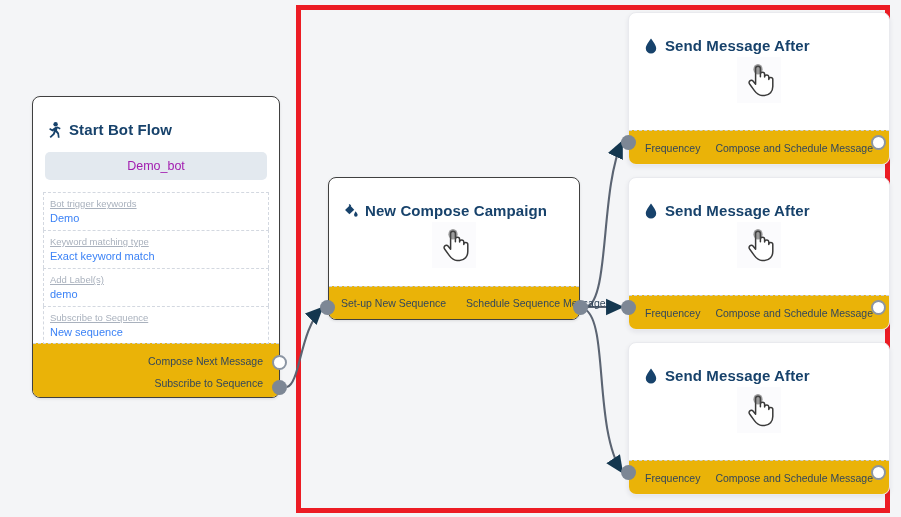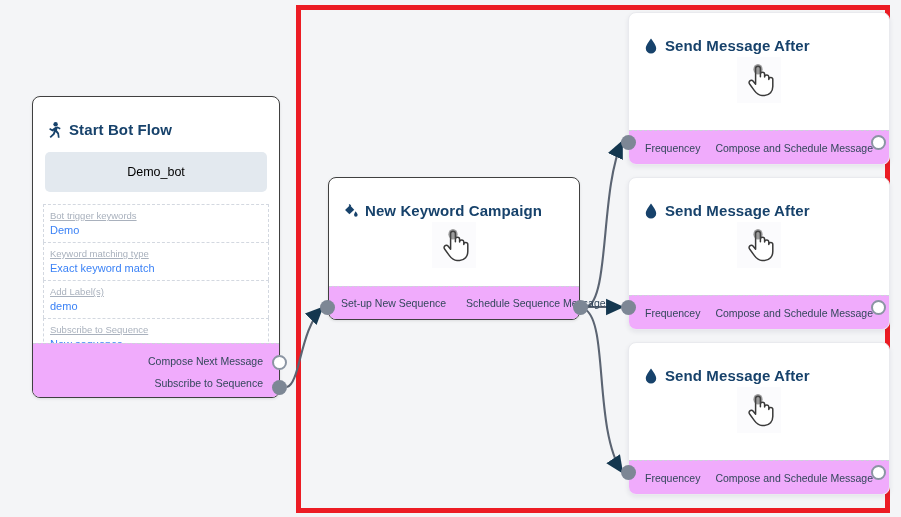--- a/index.html
+++ b/index.html
@@ -74,24 +74,24 @@
   }
   
   #node-start {
     left: 32px;
     top: 96px;
     width: 248px;
     height: 302px;
   }
   .bot-pill {
     margin: 14px 12px 0 12px;
-    height: 40px;
+    height: 28px;
     border-radius: 5px;
     background: #e3e9ef;
-    color: #000000;
+    color: #a21caf;
     font-size: 12.5px;
     display: flex;
     align-items: center;
     justify-content: center;
   }
   .fields {
     margin: 12px 10px 0 10px;
   }
   .field {
     border: 1px dashed #d3d8e0;
@@ -106,21 +106,21 @@
     text-decoration: underline;
   }
   .field-value {
     font-size: 11px;
     color: #3b82f6;
     line-height: 17px;
   }
   .node-footer {
     position: absolute;
     left: 0; right: 0; bottom: 0;
-    background: #f0abfc;
+    background: #eab308;
     border-top: 1px dashed #ccd2da;
     border-radius: 0 0 7px 7px;
     box-sizing: border-box;
   }
   #start-footer {
     height: 54px;
     padding: 6px 16px 16px 0;
     text-align: right;
   }
   .port-row {
@@ -260,21 +260,21 @@
 
   <div class="node node-sel" id="node-seq">
     <div class="node-title">
       <span class="ic">
         <svg width="16" height="15" viewBox="0 0 16 15">
           <path d="M2.2 7.0 L7.4 2.0 L12.0 6.6 L6.8 11.4 Z" fill="#17426b"></path>
           <path d="M6.6 1.2 L8.2 2.8" stroke="#17426b" stroke-width="1.6" fill="none"></path>
           <path d="M13.4 8.2 C14.9 10.2 15.6 11.3 15.6 12.2 A1.9 1.9 0 0 1 11.8 12.2 C11.8 11.3 12.3 10.2 13.4 8.2 Z" fill="#17426b"></path>
         </svg>
       </span>
-      <span>New Keyword Campaign</span>
+      <span>New Compose Campaign</span>
     </div>
 
     <div class="cursor-box" style="top:44px;">
       <div class="cursor-glyph">
         <svg width="30" height="34" viewBox="0 0 30 34">
           <path d="M11.6 16.0 L11.6 5.6 A2.4 2.4 0 0 1 16.4 5.6 L16.4 13.8 L16.4 11.4 A2.1 2.1 0 0 1 20.6 11.4 L20.6 14.0 A2.1 2.1 0 0 1 24.8 14.0 L24.8 16.4 A2.0 2.0 0 0 1 28.8 16.5 L28.8 23.6 C28.8 28.4 25.6 32.4 20.6 32.4 L18.0 32.4 C14.4 32.4 12.6 30.6 10.4 27.6 L5.6 21.0 A2.2 2.2 0 0 1 9.0 18.1 L11.6 21.2 Z" fill="#ffffff" stroke="#3a3a3a" stroke-width="1.5" stroke-linejoin="round"></path>
           <ellipse cx="14.0" cy="6.2" rx="4.6" ry="5.2" fill="#4a4a4a" opacity="0.55"></ellipse>
         </svg>
       </div>
     </div>

